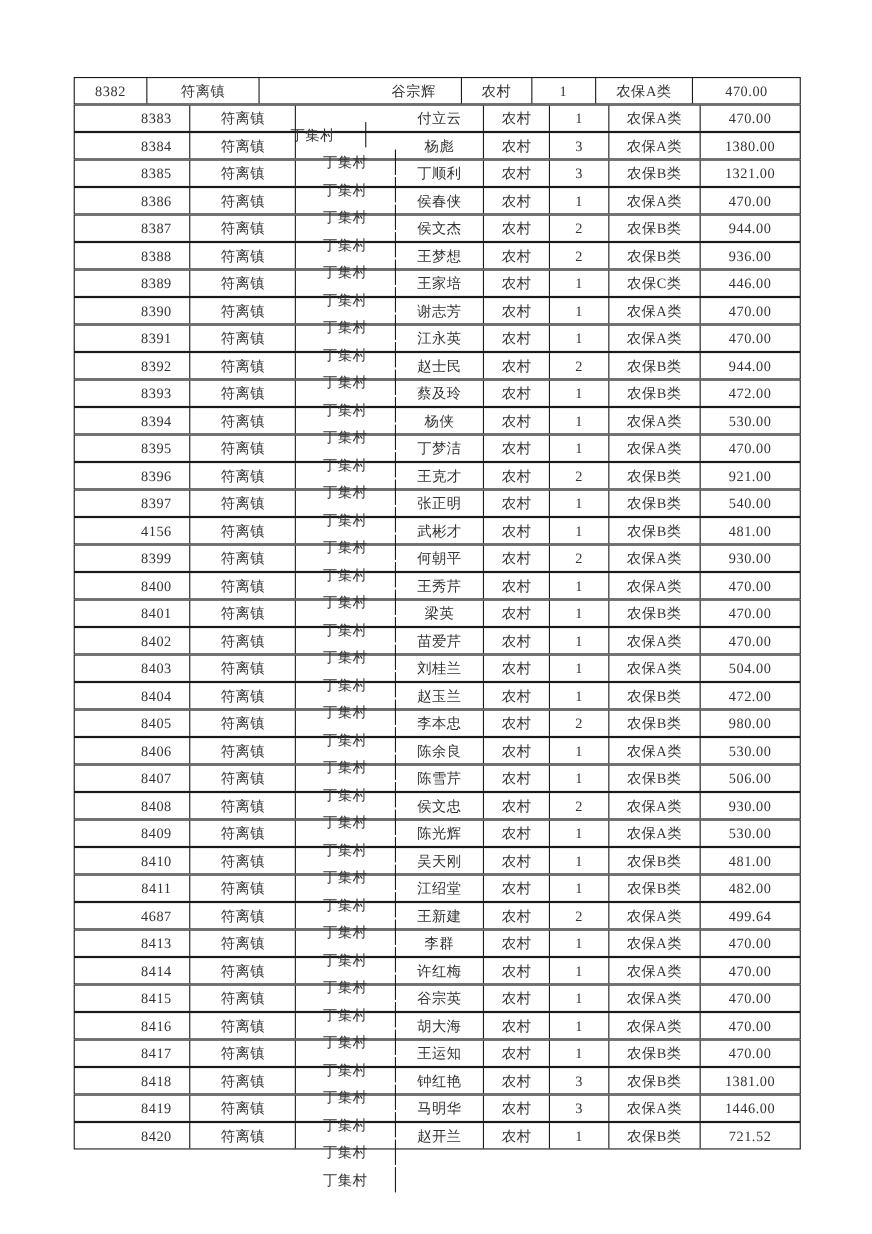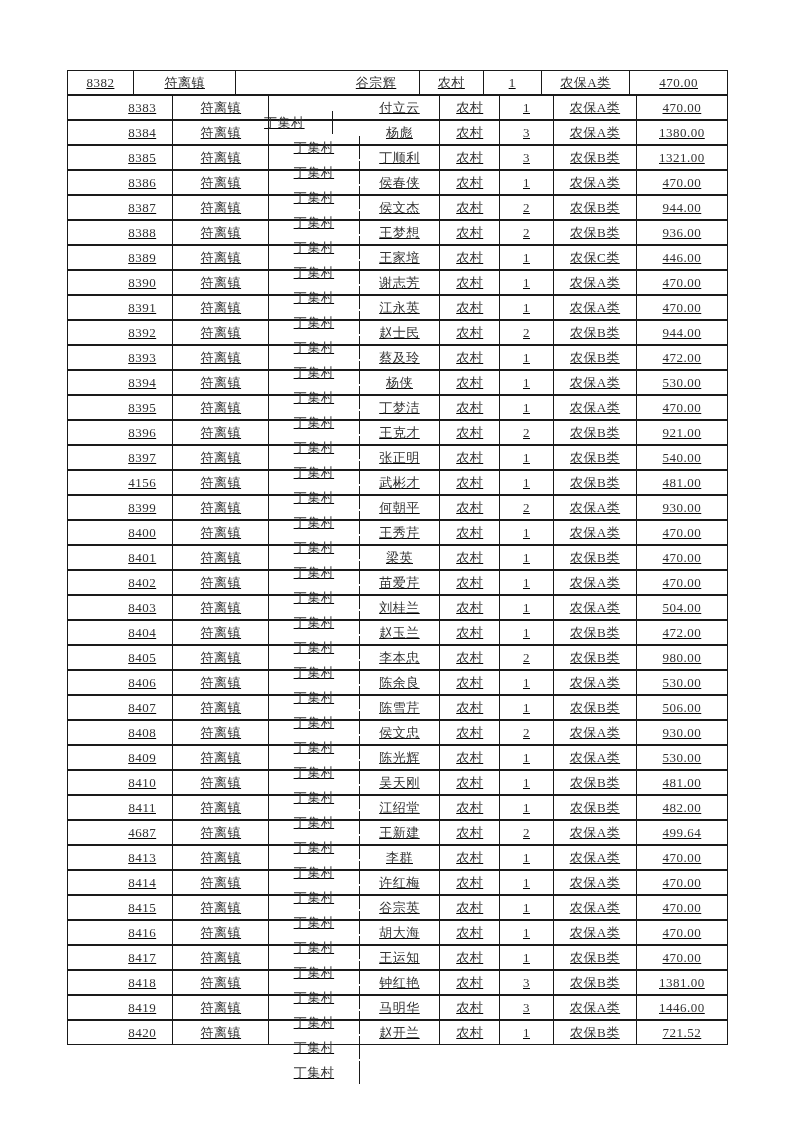--- a/index.html
+++ b/index.html
@@ -19,21 +19,20 @@
     left: 67px; top: 70px;
     width: 661px;
   }
   .t-row {
     display: flex;
     width: 661px;
     height: 25px;
     box-sizing: border-box;
     border: 1px solid #1a1a1a;
     background: #ffffff;
-    text-decoration: underline;
   }
   .t-row + .t-row { margin-top: 0px; padding-left: 44px; } 
   .t-cell {
     box-sizing: border-box;
     height: 100%;
     border-right: 1px solid #1a1a1a;
     display: flex;
     align-items: center;
     justify-content: center;
     font-size: 13px;

